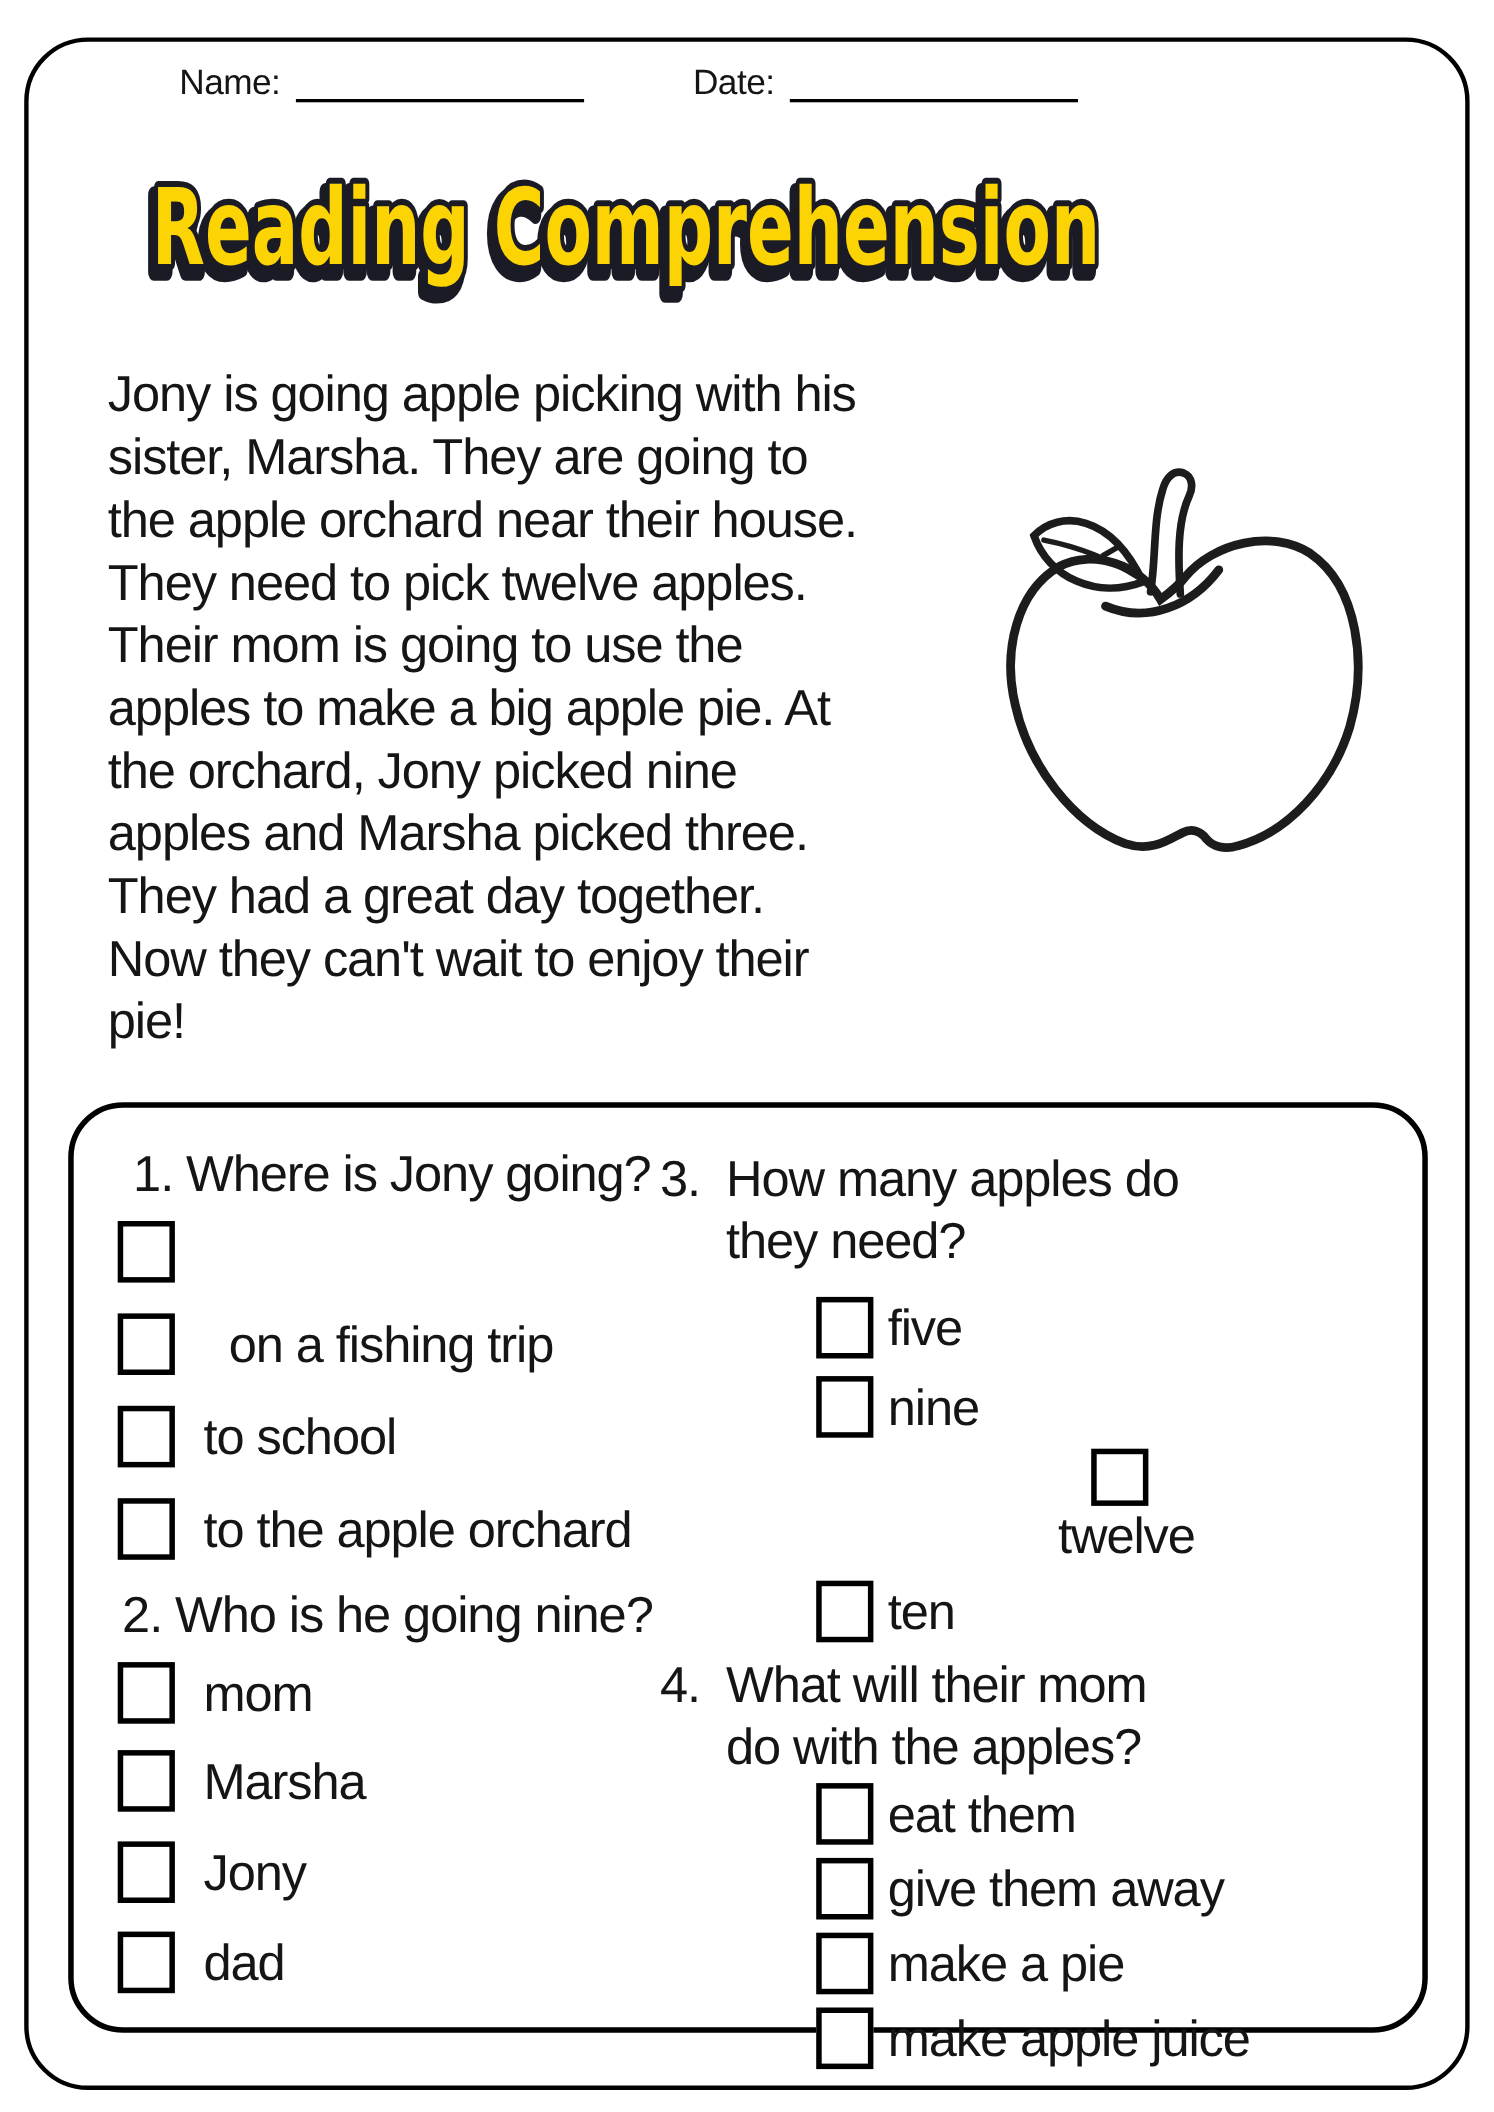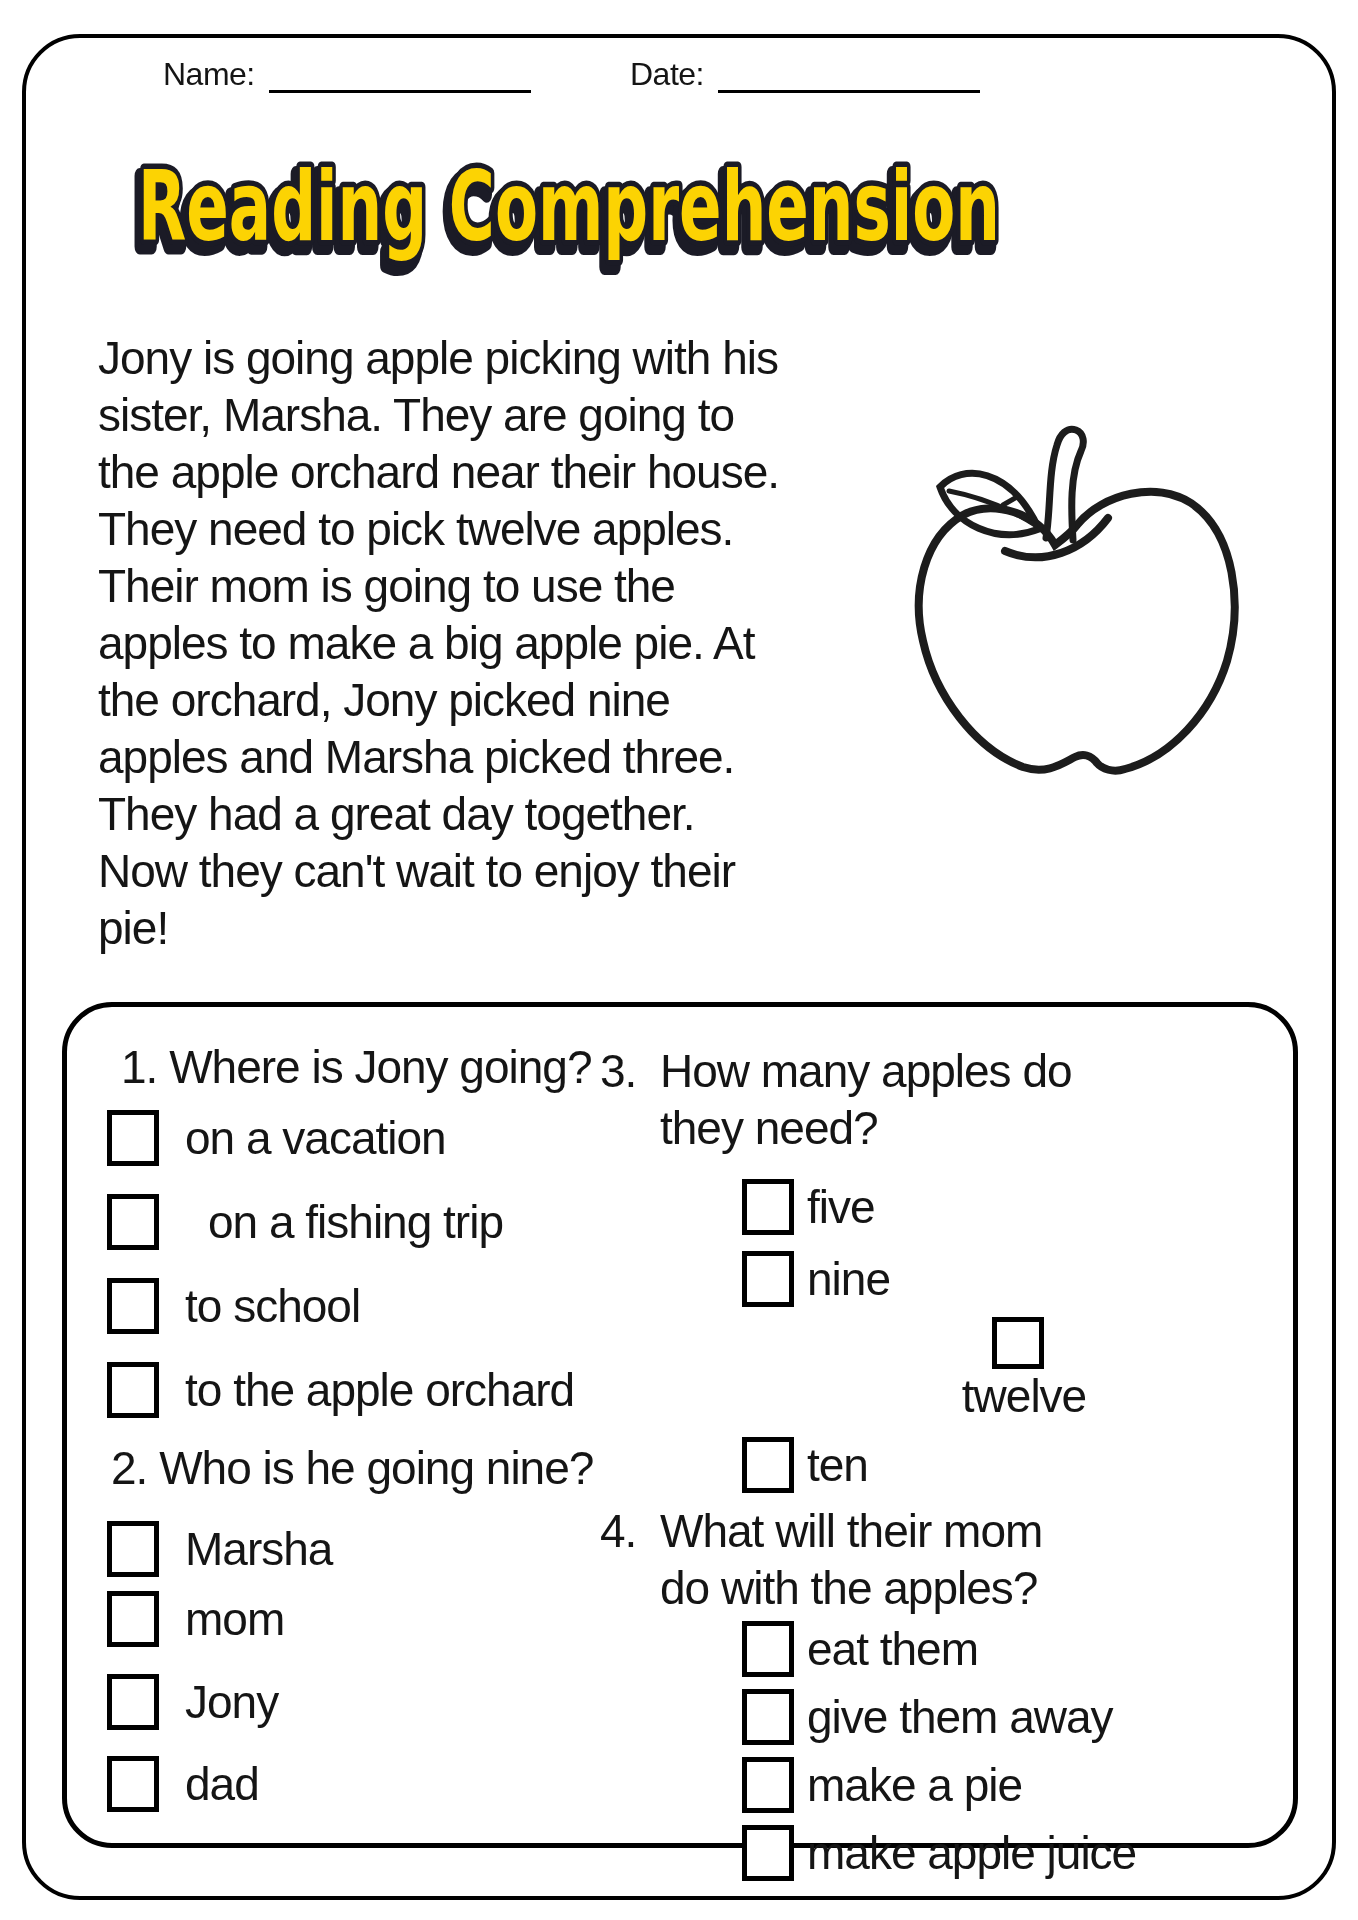--- a/index.html
+++ b/index.html
@@ -121,46 +121,45 @@
   <div class="qbox">
 
     <div class="col col-left">
 
       <div class="q-header q-inline q1">
         <span>1.</span>
         <span>Where is Jony going?</span>
       </div>
       <div class="option o-1a">
         <span class="checkbox"></span>
-        <span class="opt-label">on a vacation</span>
       </div>
       <div class="option o-1b">
         <span class="checkbox"></span>
         <span class="opt-label">on a fishing trip</span>
       </div>
       <div class="option o-1c">
         <span class="checkbox"></span>
         <span class="opt-label">to school</span>
       </div>
       <div class="option o-1d">
         <span class="checkbox"></span>
         <span class="opt-label">to the apple orchard</span>
       </div>
 
       <div class="q-header q-inline q2">
         <span>2.</span>
         <span>Who is he going nine?</span>
       </div>
+      <div class="option o-2a">
+        <span class="checkbox"></span>
+        <span class="opt-label">mom</span>
+      </div>
       <div class="option o-2b">
         <span class="checkbox"></span>
         <span class="opt-label">Marsha</span>
-      </div>
-      <div class="option o-2a">
-        <span class="checkbox"></span>
-        <span class="opt-label">mom</span>
       </div>
       <div class="option o-2c">
         <span class="checkbox"></span>
         <span class="opt-label">Jony</span>
       </div>
       <div class="option o-2d">
         <span class="checkbox"></span>
         <span class="opt-label">dad</span>
       </div>
 

